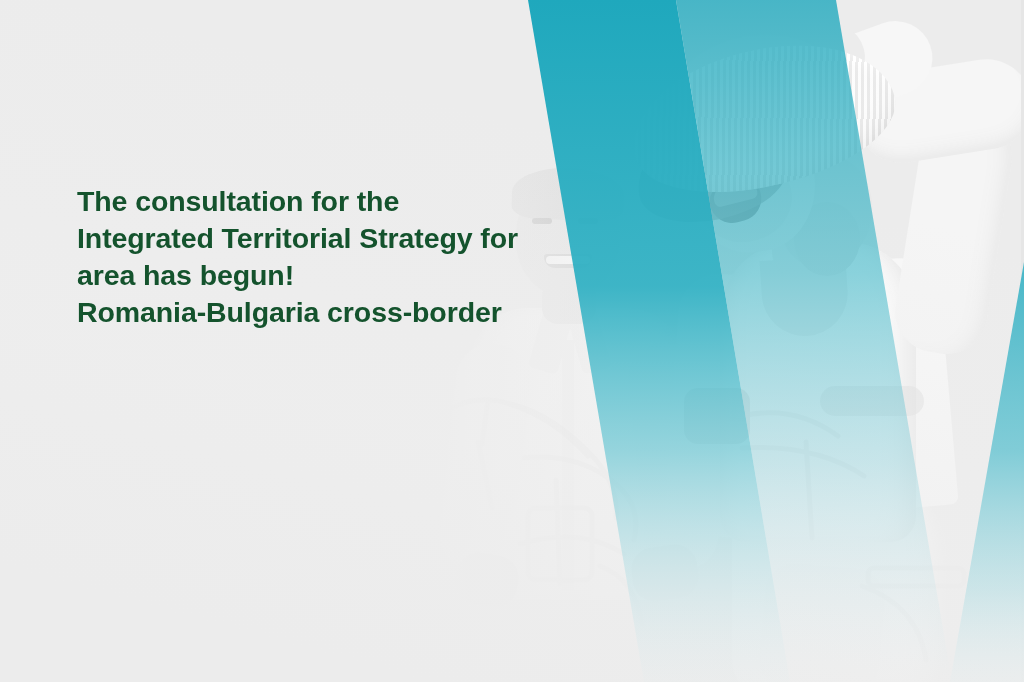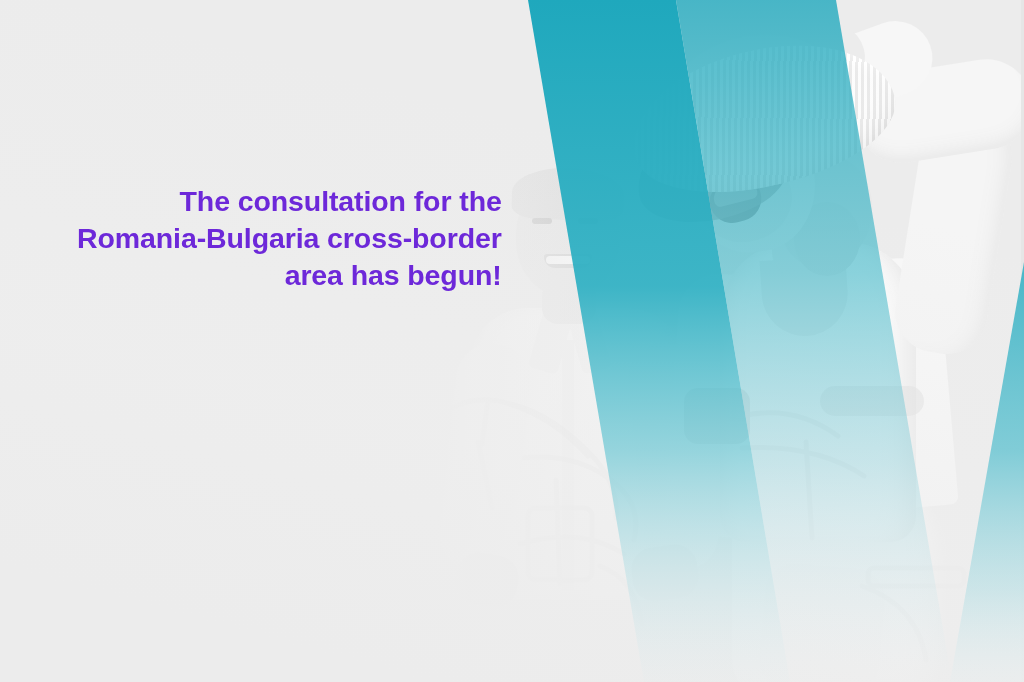--- a/index.html
+++ b/index.html
@@ -258,21 +258,22 @@
       </defs>
 
       <polygon points="528,0 676,0 790,682 644,682" fill="url(#gMain)"></polygon>
 
       <polygon points="676,0 836,0 952,682 790,682" fill="url(#gSoft)"></polygon>
 
       <polygon points="1024,262 1024,682 950,682" fill="url(#gEdge)"></polygon>
     </svg>
   </div>
 
-  <h1 id="headline" style="color:#6d28d9;margin:0;text-align:right;">
+  <h1 id="headline" style="color:#14532d;margin:0;">
     <span class="ln">The consultation for the</span>
+    <span class="ln">Integrated Territorial Strategy for</span>
+    <span class="ln">area has begun!</span>
     <span class="ln">Romania-Bulgaria cross-border</span>
-    <span class="ln">area has begun!</span>
   </h1>
 
   <div class="edge l"></div>
   <div class="edge r"></div>
 </div>
 
 </body></html>

